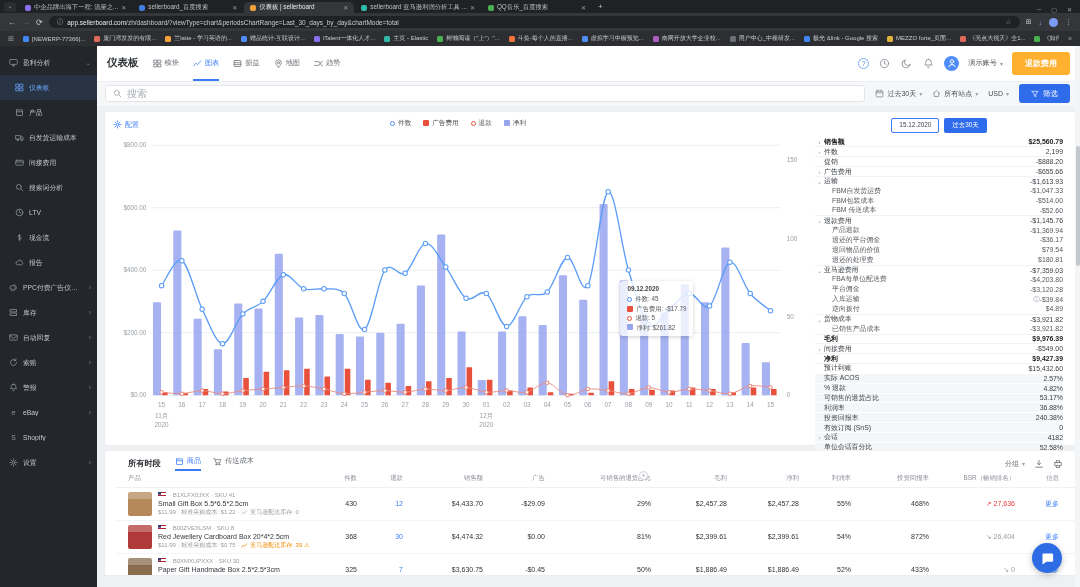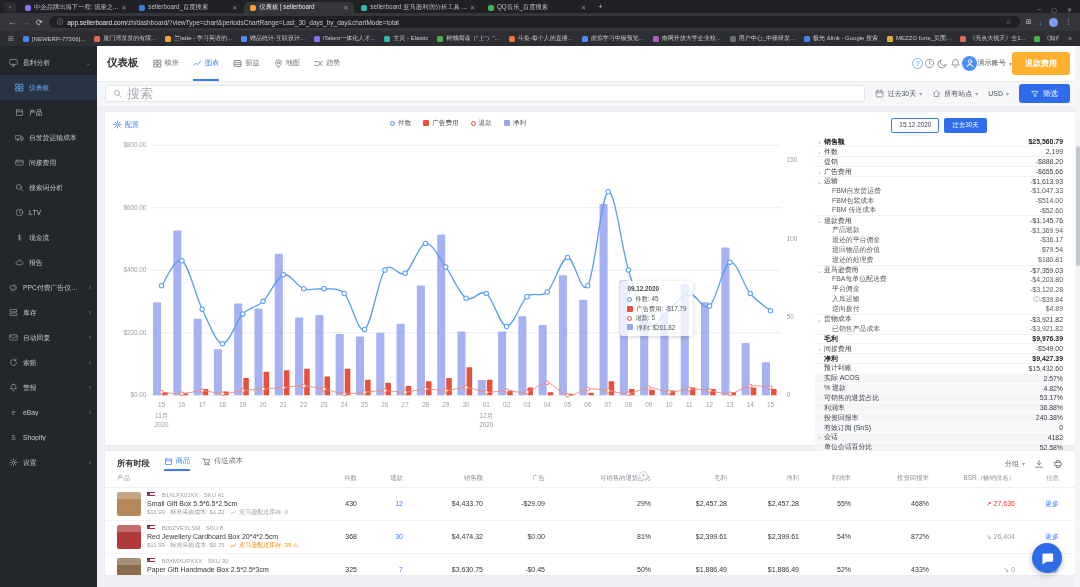--- a/index.html
+++ b/index.html
@@ -47,30 +47,30 @@
   .side-item.active svg { color:#6ea8ff; }
   .si-label { flex:1; overflow:hidden; white-space:nowrap; text-overflow:ellipsis; }
   .si-ch { color:#7d838a; font-size:6.5px; }
 
   .main { flex:1; display:flex; flex-direction:column; min-width:0; position:relative; }
   .main-header { height:40px; background:#fff; border-bottom:1px solid #ebedf0; display:flex; align-items:center; padding:0 10px; gap:14px; }
   .page-title { font-size:10.5px; font-weight:bold; color:#2b2f33; }
   .view-tabs { display:flex; gap:14px; height:100%; align-items:center; }
   .vtab { display:flex; align-items:center; gap:3px; color:#6b7076; font-size:7.2px; height:100%; border-bottom:2px solid transparent; padding-top:2px; }
   .vtab.active { color:#3b7cf6; border-bottom-color:#3b7cf6; }
-  .hdr-right { margin-left:auto; display:flex; align-items:center; color:#7a8087; }
+  .hdr-right { margin-left:auto; display:flex; align-items:center; gap:9px; color:#7a8087; }
   .hicon { width:13px; height:13px; display:flex; align-items:center; justify-content:center; font-size:9px; color:#8a9097; }
   .qmark { width:11px; height:11px; border-radius:50%; border:1px solid #7ab0f7; color:#4e93f2; font-size:7px; line-height:10px; text-align:center; }
   .avatar { width:15px; height:15px; border-radius:50%; background:#4e8df7; display:flex; align-items:center; justify-content:center; }
   .acct { font-size:7.2px; color:#4a4f55; display:flex; align-items:center; gap:3px; }
   .trial-btn { background:#ffb02e; color:#fff; font-size:8px; font-weight:bold; padding:6px 13px; border-radius:3px; }
 
   .filter-row { height:27px; background:#f6f7f9; display:flex; align-items:center; gap:10px; padding:0 10px 0 8px; }
   .searchbox { flex:1; height:17px; background:#fff; border:1px solid #e3e5e8; border-radius:3px; display:flex; align-items:center; gap:5px; padding:0 7px; }
-  .searchbox input { border:none; outline:none; font-size:13px; color:#555; width:100%; background:transparent; font-family:inherit; }
+  .searchbox input { border:none; outline:none; font-size:10px; color:#555; width:100%; background:transparent; font-family:inherit; }
   .searchbox input::placeholder { color:#a6abb1; }
   .fctl { display:flex; align-items:center; gap:3px; font-size:7px; color:#4a4f55; white-space:nowrap; }
   .fctl svg { color:#80868c; }
   .fcaret { color:#9aa0a6; font-size:6px; }
   .filter-btn { background:#2f6ceb; color:#fff; font-size:7.5px; padding:4.5px 12px; border-radius:3px; display:flex; align-items:center; gap:4px; }
 
   
   .content { margin:6px 5px 0 8px; background:#fff; border-radius:2px; box-shadow:0 0 2px rgba(0,0,0,.06); height:333px; display:flex; }
   .chart-area { flex:1; min-width:0; position:relative; padding:5px 0 0 8px; }
   .chart-top { display:flex; align-items:center; height:16px; }
@@ -93,21 +93,21 @@
   .mrow.first { border-top:none; }
   .mrow .mc { width:9px; color:#9aa0a6; font-size:6px; text-align:center; flex:0 0 auto; }
   .mrow.sub { padding-left:17px; color:#55595e; }
   .mrow .ml { flex:1; white-space:nowrap; overflow:hidden; }
   .mrow .mv { white-space:nowrap; }
   .mrow.bold { font-weight:bold; color:#222; }
   .mrow.band { background:#f5f6f8; border-top:1.5px solid #fff; }
   .minfo { color:#b6bac0; font-size:5.5px; border:1px solid #c9ccd1; border-radius:50%; width:6.5px; height:6.5px; line-height:5.5px; text-align:center; margin-left:3px; }
 
   
-  .table-card { margin:6px 5px 12px 8px; background:#fff; border-radius:2px; box-shadow:0 0 2px rgba(0,0,0,.06); height:140px; overflow:hidden; position:relative; }
+  .table-card { margin:6px 5px 12px 8px; background:#fff; border-radius:2px; box-shadow:0 0 2px rgba(0,0,0,.06); height:140px; overflow:hidden; position:relative;padding-left:11px; }
   .tbl-top { display:flex; align-items:center; gap:14px; padding:6px 12px 0 12px; height:20px; }
   .tbl-title { font-size:8.2px; font-weight:bold; color:#2b2f33; }
   .ttab { display:flex; align-items:center; gap:3px; font-size:7.2px; color:#6b7076; padding-bottom:3px; border-bottom:2px solid transparent; }
   .ttab.active { color:#3b7cf6; border-bottom-color:#3b7cf6; }
   .tbl-right { margin-left:auto; display:flex; align-items:center; gap:9px; color:#6b7076; font-size:7px; }
   .tg { display:grid; grid-template-columns:minmax(0,1fr) 44px 46px 80px 62px 106px 76px 72px 52px 78px 86px 44px; align-items:center; padding:0 10px 0 12px; }
   .thead { height:17px; font-size:6.4px; color:#8b8f98; border-bottom:1px solid #f0f1f3; }
   .num { text-align:right; padding-right:6px; }
   .trow { height:33px; border-bottom:1px solid #f3f4f6; font-size:7px; }
   .pcell { display:flex; align-items:center; gap:6px; min-width:0; }

